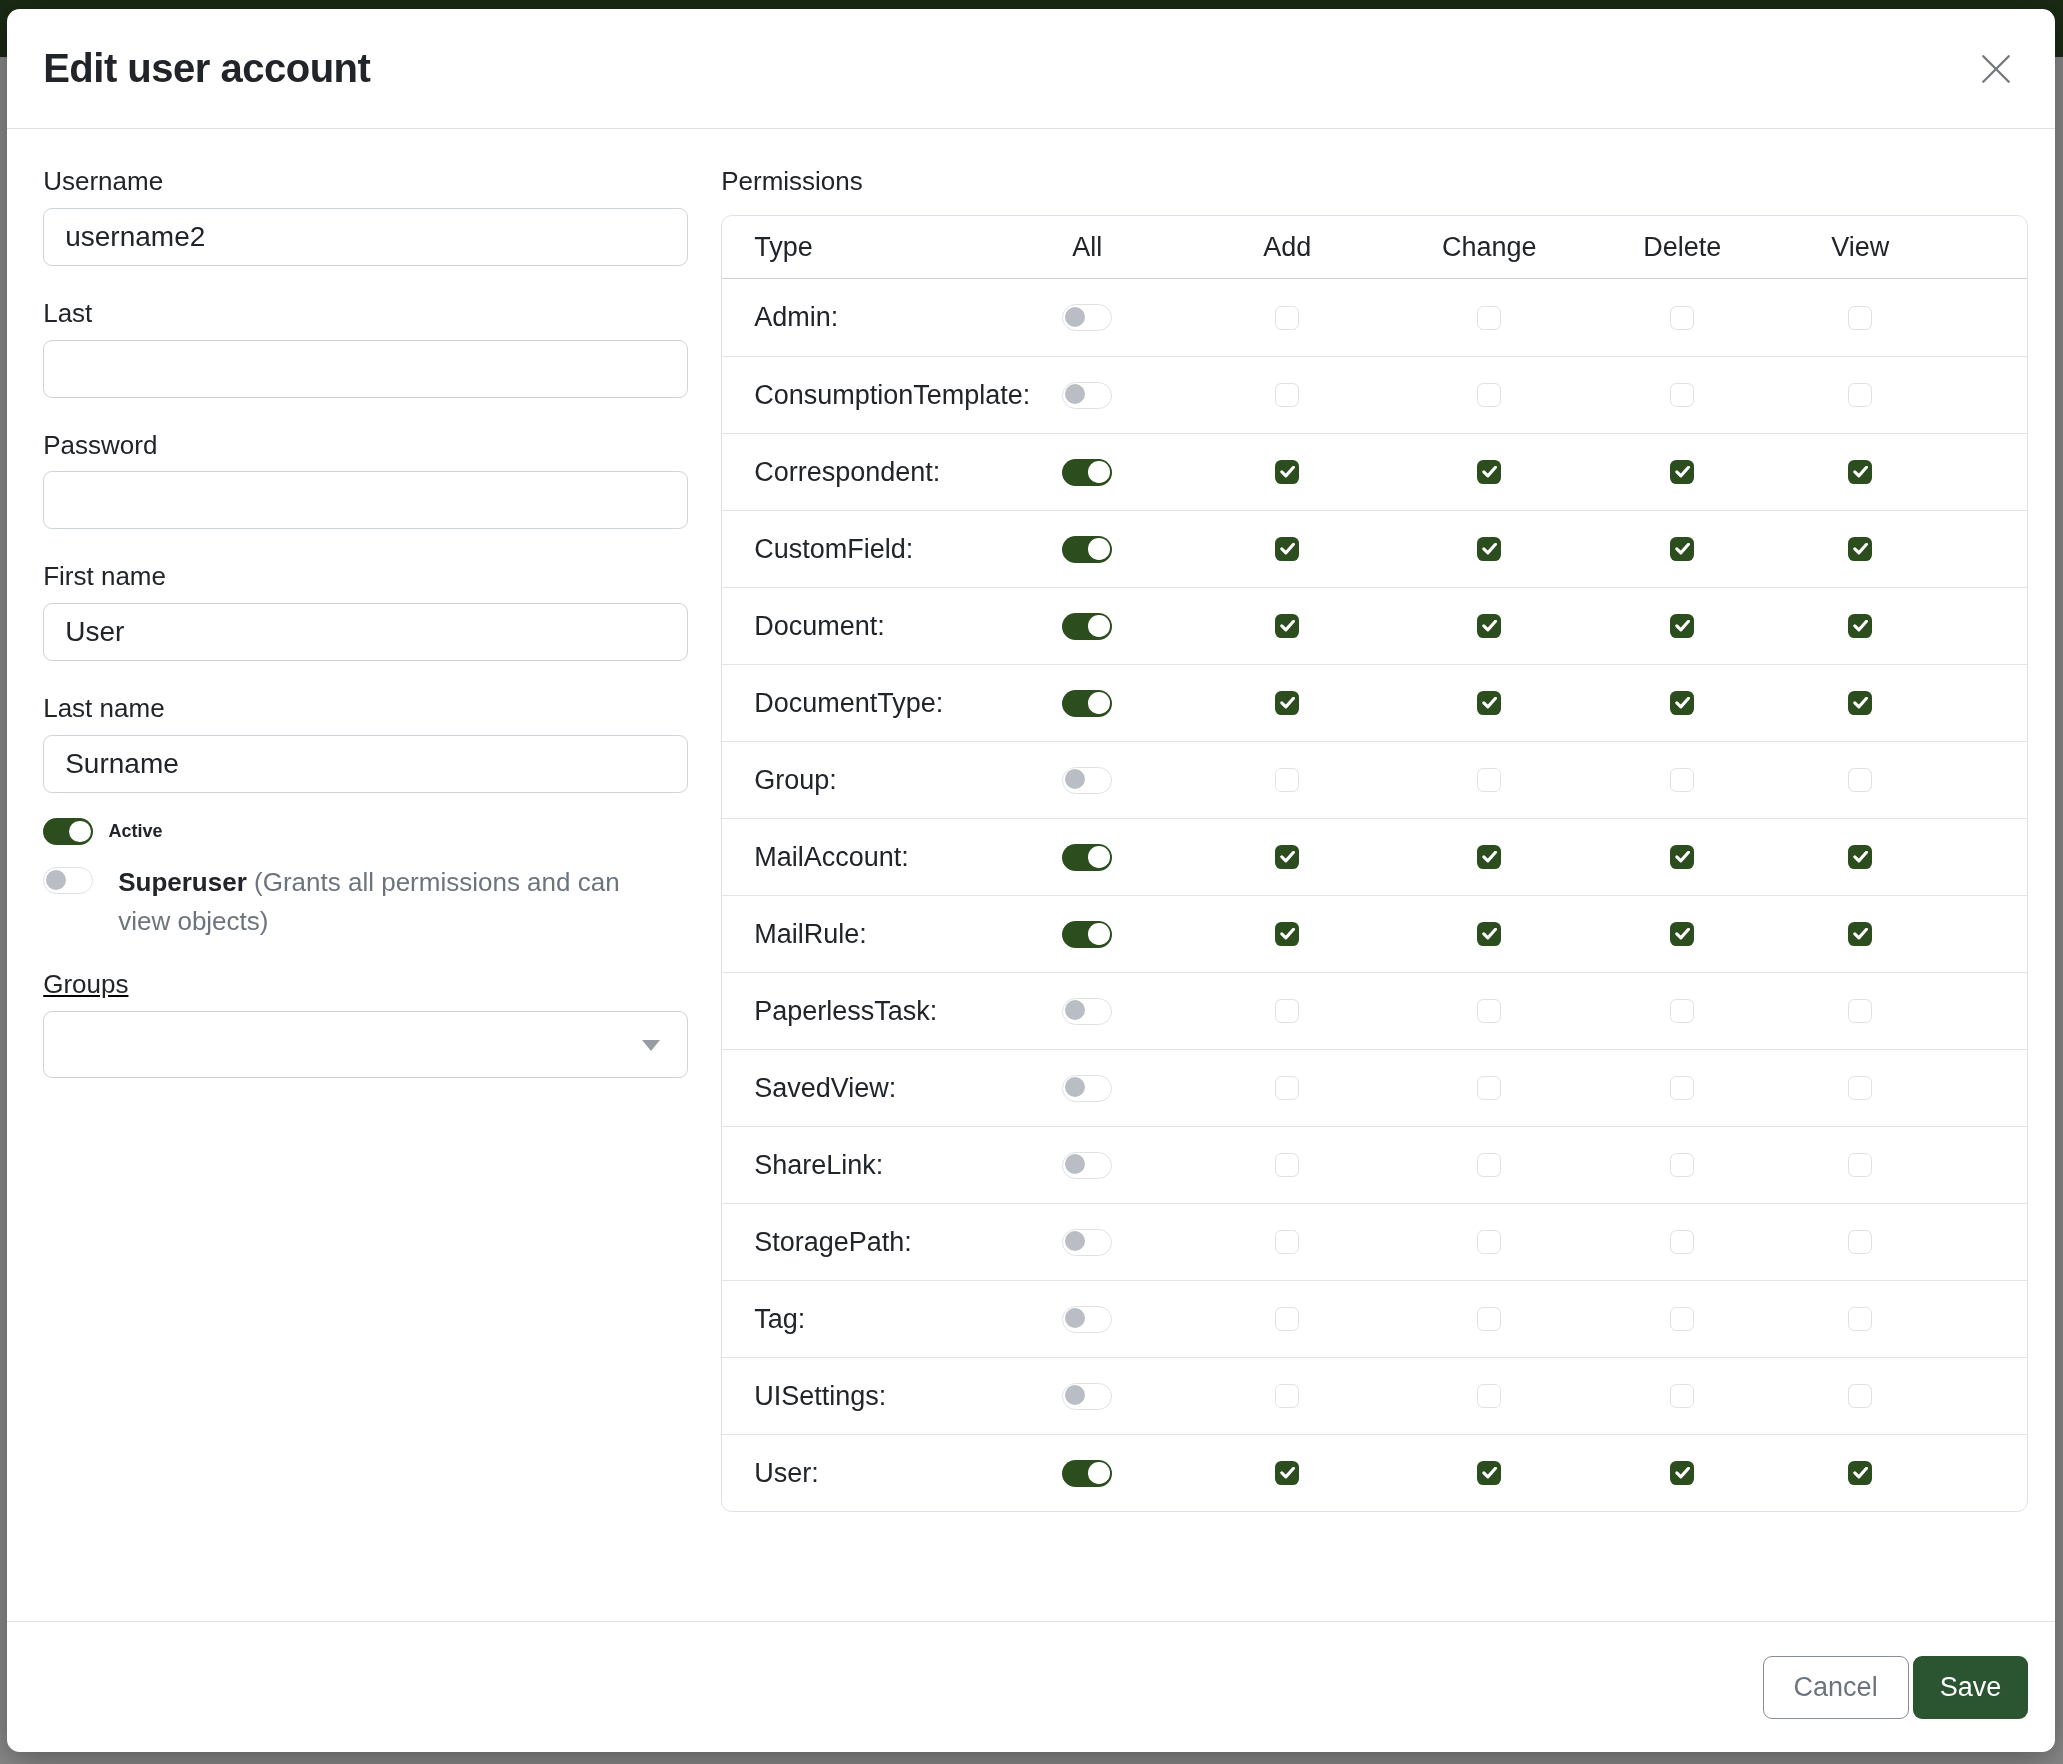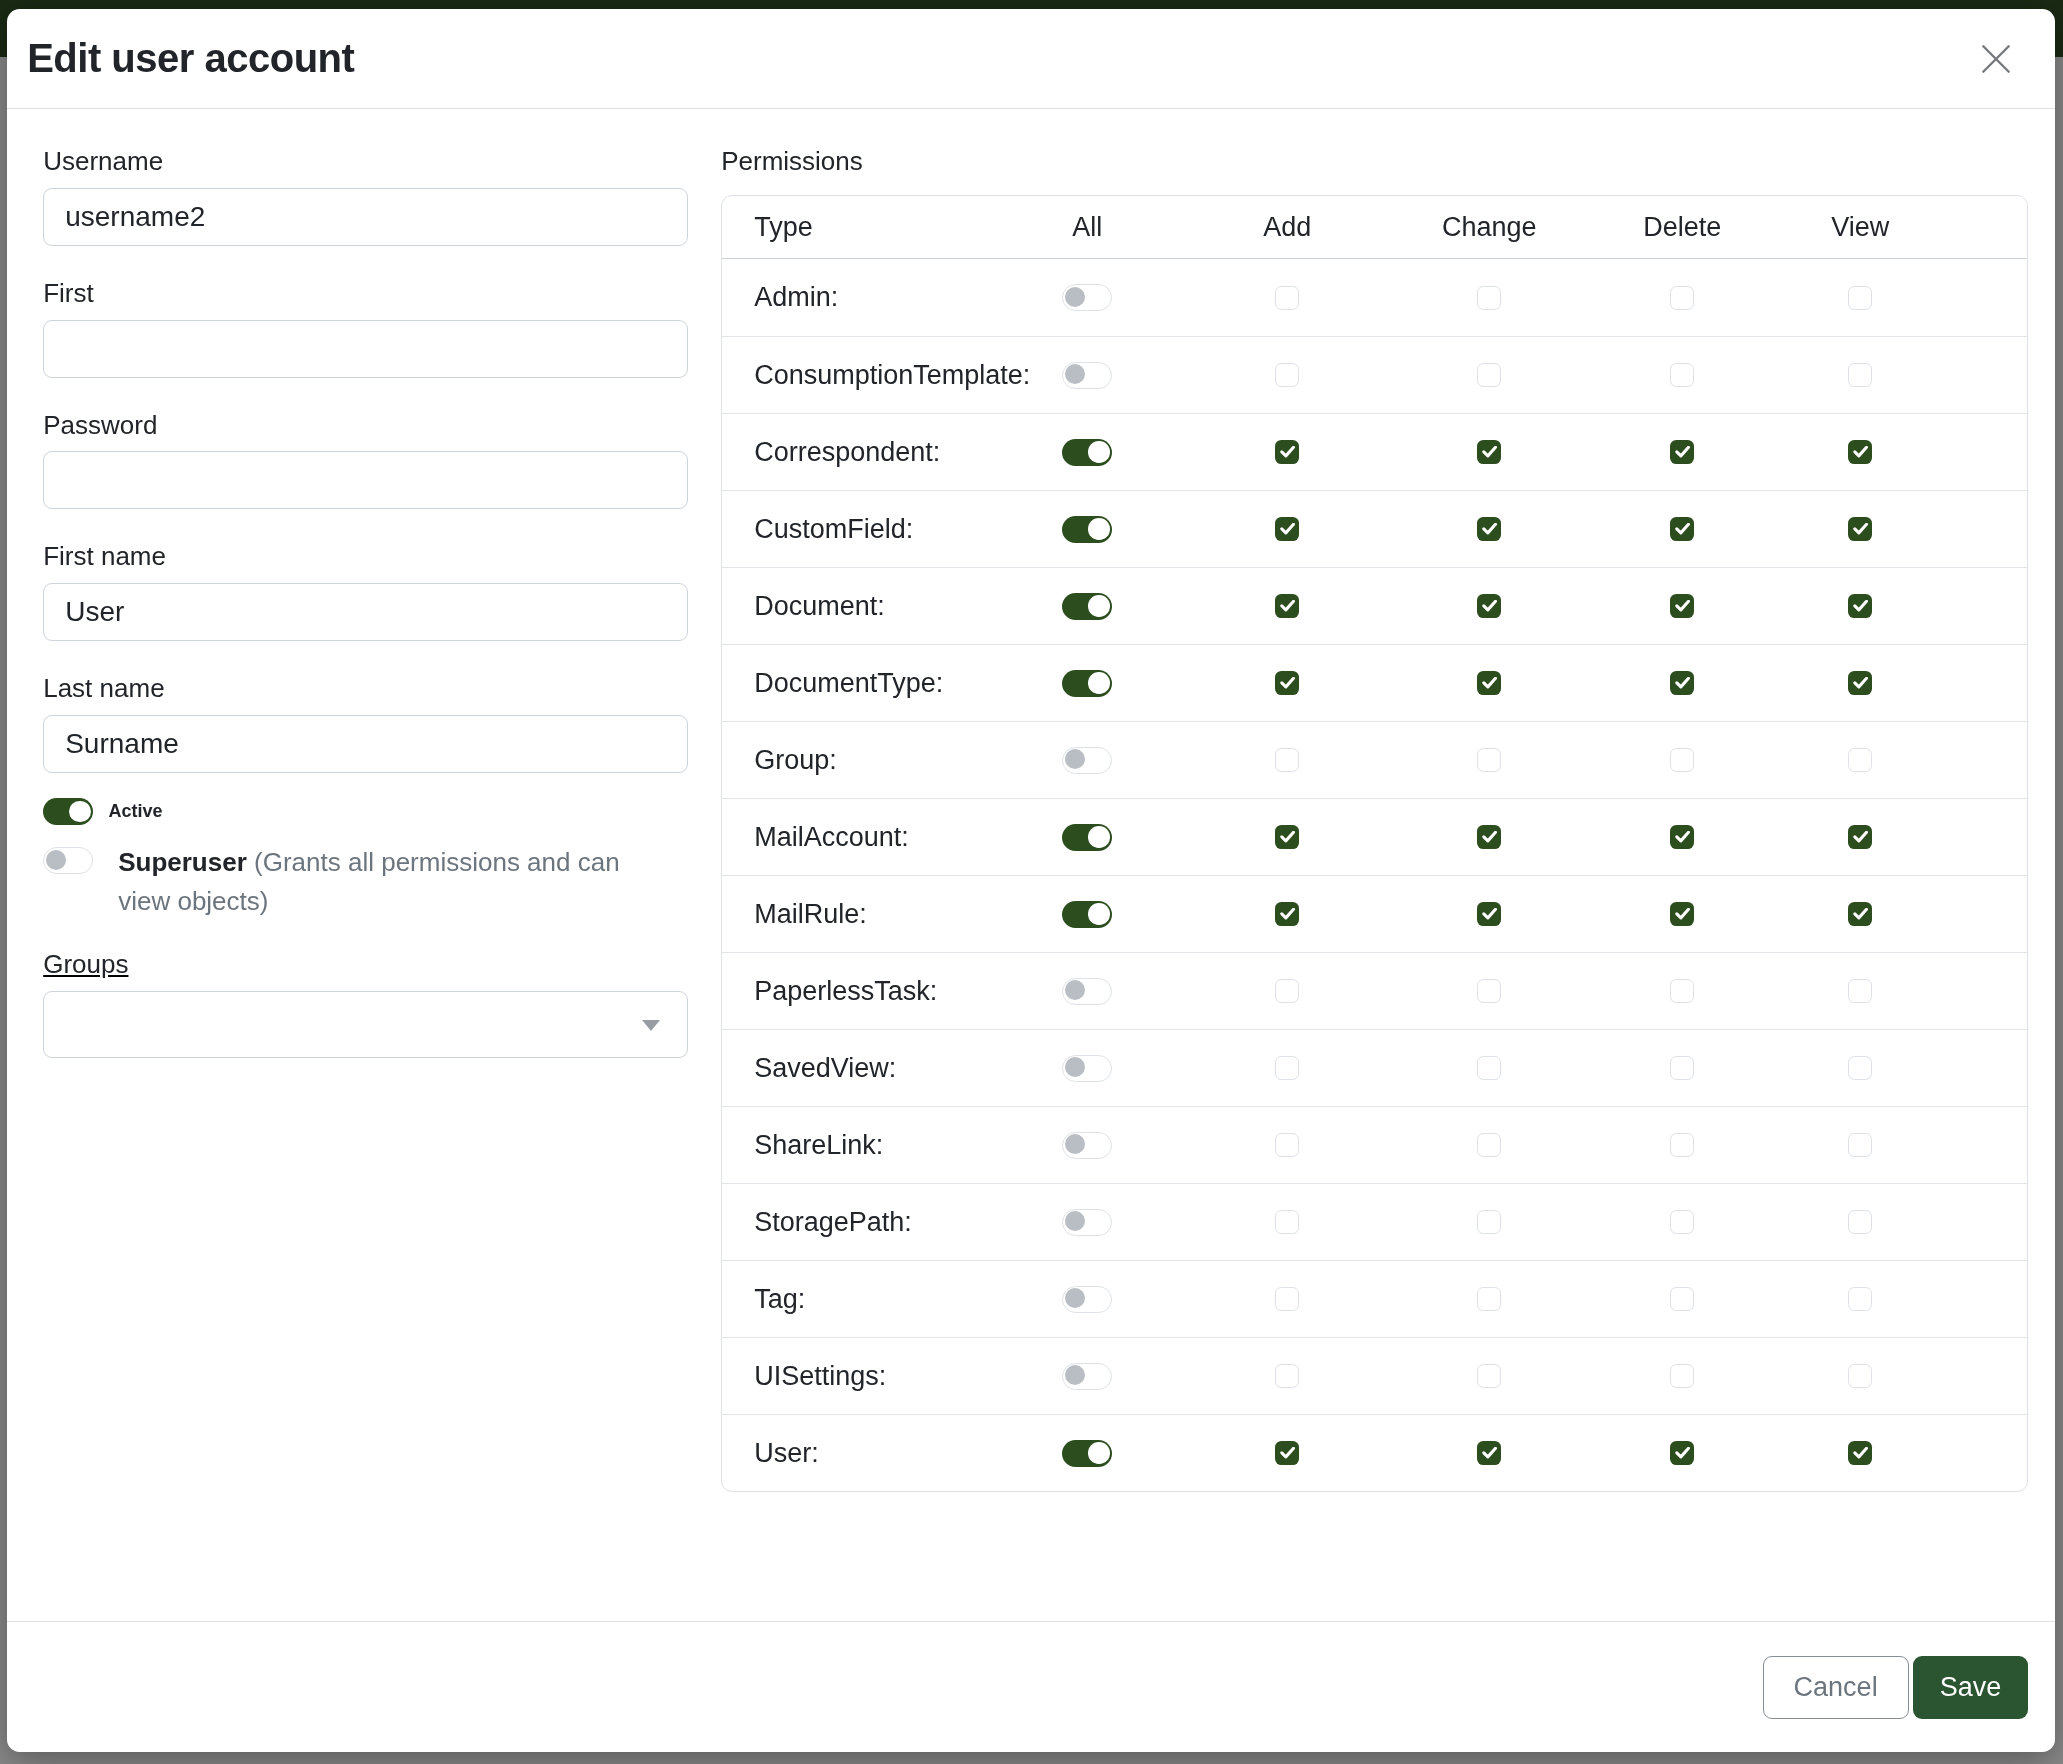--- a/index.html
+++ b/index.html
@@ -11,21 +11,21 @@
     --border-table:#dee2e6;
     --txt:#212529;
     --muted:#6c757d;
   }
   *{box-sizing:border-box;margin:0;padding:0;font-family:"Liberation Sans","DejaVu Sans",sans-serif;}
   html,body{margin:0;padding:0;}
   .screen{position:relative;width:2063px;height:1764px;background:var(--backdrop);overflow:hidden;}
   .top-band{position:absolute;left:0;top:0;width:2063px;height:57px;background:var(--band);}
   .modal{position:absolute;left:7.2px;top:9px;width:2048px;height:1743px;background:#fff;border-radius:12.6px;
          box-shadow:0 7.2px 36px rgba(0,0,0,.38);display:flex;flex-direction:column;overflow:hidden;}
-  .modal-header{flex:none;height:100px;padding:0 34px 0 20px;display:flex;align-items:center;justify-content:space-between;border-bottom:0.9px solid var(--border-table);}
+  .modal-header{flex:none;height:120px;padding:0 34px 0 36px;display:flex;align-items:center;justify-content:space-between;border-bottom:0.9px solid var(--border-table);}
   .modal-title{font-size:40px;font-weight:700;color:var(--txt);letter-spacing:-0.5px;}
   .close-x{background:none;border:none;cursor:pointer;width:50px;height:50px;display:flex;align-items:center;justify-content:center;}
   .modal-body{flex:1;display:flex;padding:36px 27px 0 36px;overflow:hidden;}
   .left-col{flex:none;width:645px;margin-right:33px;}
   .right-col{flex:1;}
 
   .fgroup{margin-bottom:31px;}
   .flabel{display:block;font-size:26px;color:var(--txt);line-height:32px;margin-bottom:10.8px;}
   .finput{width:100%;height:58px;border:0.9px solid var(--border-input);border-radius:9px;padding:0 21px;font-size:28px;color:var(--txt);outline:none;background:#fff;}
 
@@ -86,21 +86,21 @@
     <div class="modal-body">
 
       <div class="left-col">
 
         <div class="fgroup">
           <label class="flabel">Username</label>
           <input class="finput" type="text" value="username2" style="">
         </div>
 
         <div class="fgroup">
-          <label class="flabel">First</label>
+          <label class="flabel">Last</label>
           <input class="finput" type="email" value="" style="">
         </div>
 
         <div class="fgroup">
           <label class="flabel">Password</label>
           <input class="finput" type="password" value="" style="">
         </div>
 
         <div class="fgroup">
           <label class="flabel">First name</label>

